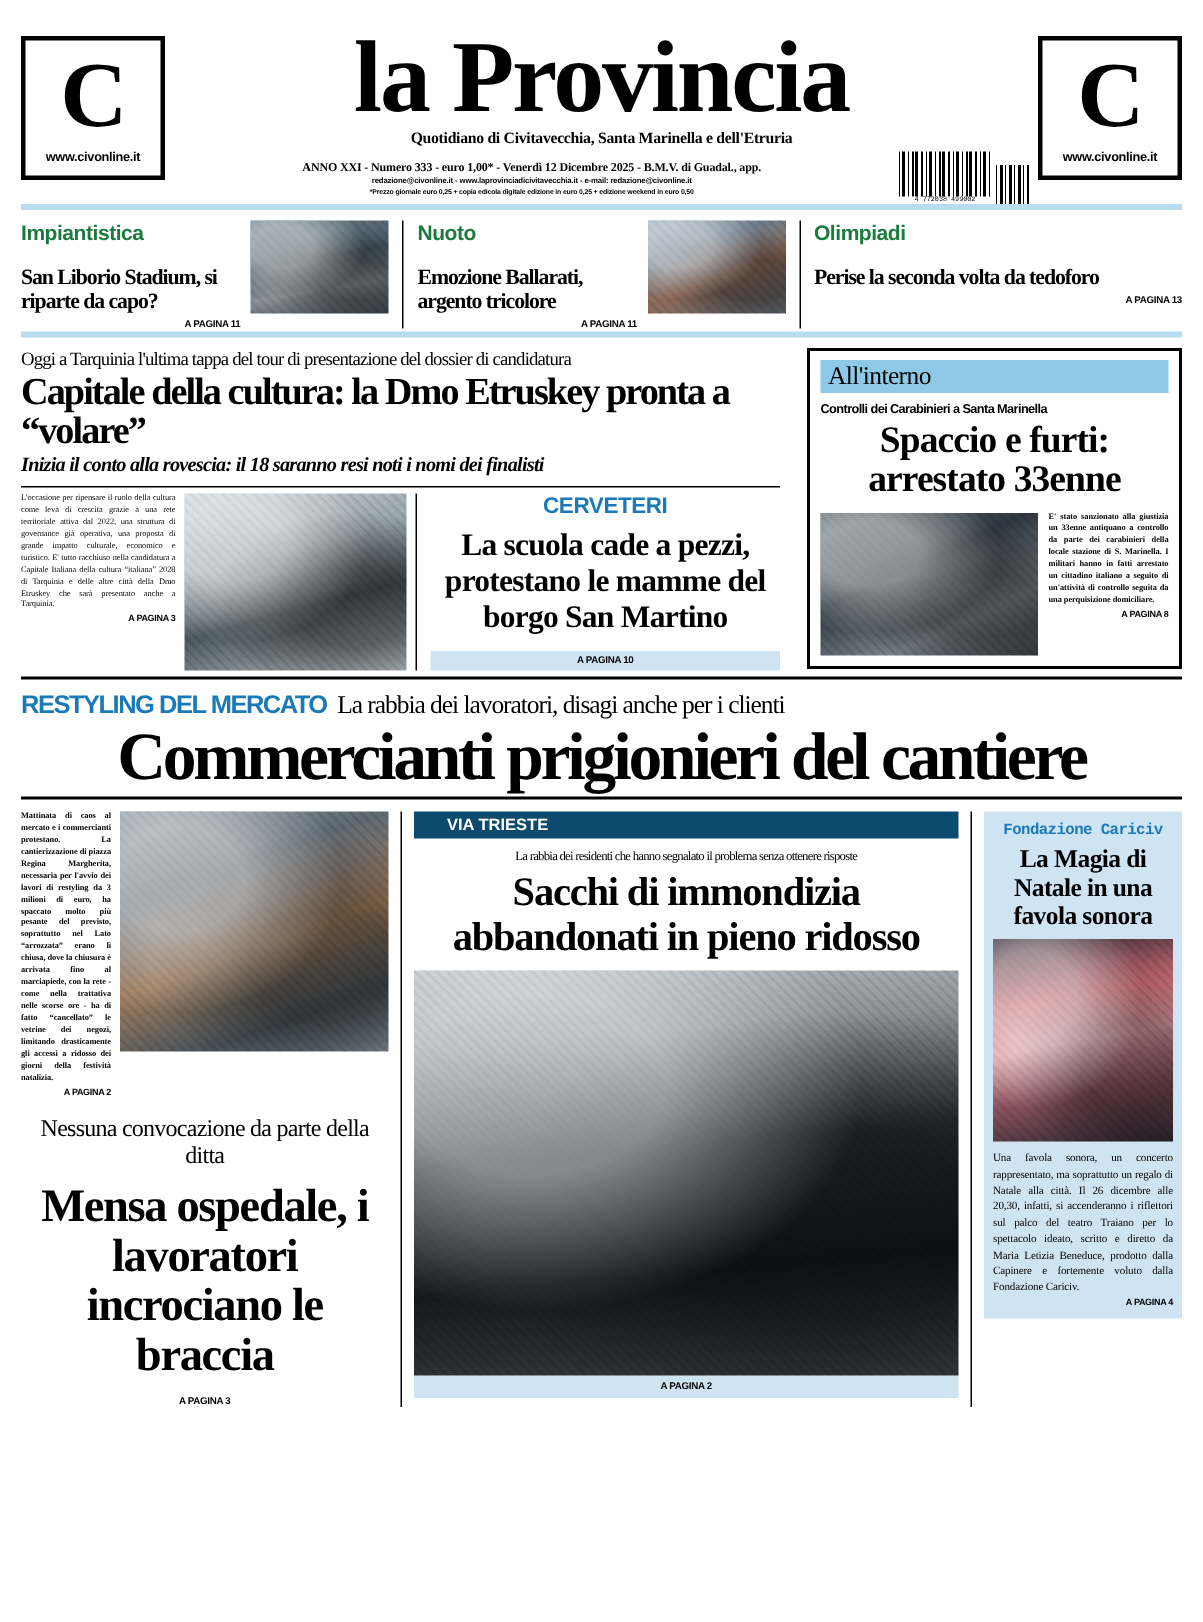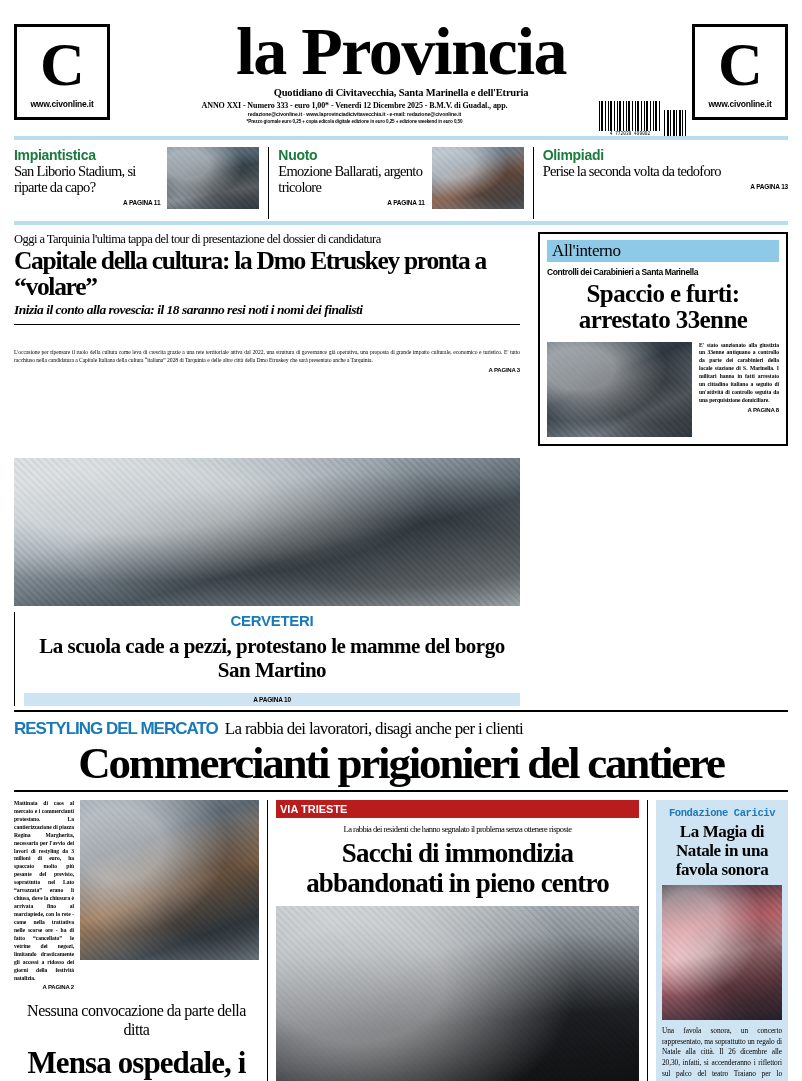--- a/index.html
+++ b/index.html
@@ -21,52 +21,52 @@
   }
   .logo-c { font-family: "Liberation Serif", serif; font-weight: bold; font-size: 62px; line-height: 0.95; letter-spacing: -1px; }
   .logo-url { font-family: "Liberation Sans", sans-serif; font-weight: bold; font-size: 8.5px; margin-top: 5px; letter-spacing: -0.2px; }
   .masthead-center { flex: 1; text-align: center; padding: 0 6px; }
   .paper-title {
     font-family: "Liberation Serif", serif; font-weight: bold;
     font-size: 68px; line-height: 0.92; letter-spacing: -1.5px;
     margin-top: 6px;
   }
   .paper-sub { font-family: "Liberation Serif", serif; font-weight: bold; font-size: 10.5px; margin-top: 4px; letter-spacing: -0.2px; }
-  .paper-info-row { display: flex; align-items: flex-start; justify-content: center; gap: 6px; margin-top: 3px; }
+  .paper-info-row { display: flex; align-items: center; justify-content: center; gap: 6px; margin-top: 3px; }
   .paper-info-col { flex: 1; }
   .paper-info { font-family: "Liberation Serif", serif; font-weight: bold; font-size: 8px; letter-spacing: -0.1px; line-height: 1.35; }
   .paper-info-s { font-family: "Liberation Sans", sans-serif; font-weight: bold; font-size: 5.2px; letter-spacing: -0.1px; line-height: 1.5; }
   .paper-info-xs { font-family: "Liberation Sans", sans-serif; font-weight: bold; font-size: 4.6px; letter-spacing: -0.1px; }
   .barcode-wrap { display: flex; align-items: flex-end; gap: 3px; padding-bottom: 1px; }
   .barcode { height: 30px; width: 62px;
     background: repeating-linear-gradient(to right, #000 0 1px, #fff 1px 2px, #000 2px 4px, #fff 4px 6px, #000 6px 7px, #fff 7px 9px); }
   .barcode2 { height: 26px; width: 22px;
     background: repeating-linear-gradient(to right, #000 0 1px, #fff 1px 3px, #000 3px 5px, #fff 5px 6px); }
   .barcode-num { font-family: "Liberation Mono", monospace; font-size: 4.5px; text-align: center; }
 
   
   .strip-rule { height: 4px; background: #b8dcf0; margin-top: 2px; }
   .top-strip { display: flex; align-items: stretch; margin-top: 7px; height: 72px; }
   .strip-item { display: flex; align-items: flex-start; gap: 7px; flex: 1; }
   .strip-text { flex: 1; }
   .strip-kicker { color: #1b7a3e; font-family: "Liberation Sans", sans-serif; font-weight: bold; font-size: 14px; letter-spacing: -0.3px; }
-  .strip-head { font-family: "Liberation Serif", serif; font-weight: normal; font-size: 14.5px; line-height: 1.12; letter-spacing: -0.7px; margin-top: 0; }
+  .strip-head { font-family: "Liberation Serif", serif; font-weight: bold; font-size: 14.5px; line-height: 1.12; letter-spacing: -0.7px; margin-top: 14px; }
   .strip-page { font-family: "Liberation Sans", sans-serif; font-weight: bold; font-size: 6.5px; text-align: right; margin-top: 4px; letter-spacing: -0.2px; }
   .strip-photo { width: 92px; height: 62px; flex: 0 0 92px; }
   .strip-sep { width: 1px; background: #000; margin: 0 9px; }
   .rule-thin { height: 1px; background: #000; margin-top: 6px; }
   .rule-med { height: 2px; background: #000; margin-top: 4px; }
 
   
   .lead-wrap { display: flex; margin-top: 7px; }
   .lead-left { flex: 1; padding-right: 9px; }
   .lead-occhiello { font-family: "Liberation Serif", serif; font-size: 12.5px; letter-spacing: -0.55px; }
   .lead-title { font-family: "Liberation Serif", serif; font-weight: bold; font-size: 25.5px; line-height: 1.0; letter-spacing: -1.3px; margin-top: 1px; }
   .lead-sommario { font-family: "Liberation Serif", serif; font-style: italic; font-weight: bold; font-size: 13.5px; letter-spacing: -0.5px; margin-top: 3px; }
-  .lead-body { display: flex; margin-top: 24px; gap: 6px; flex-direction: column; }
+  .lead-body { display: flex; margin-top: 4px; gap: 6px; }
   .lead-col-text { flex: 0 0 103px; }
   .mini { font-family: "Liberation Serif", serif; font-size: 5.6px; line-height: 1.42; text-align: justify; letter-spacing: -0.05px; }
   .mini.b { font-weight: bold; }
   .pagref { font-family: "Liberation Sans", sans-serif; font-weight: bold; font-size: 6px; text-align: right; letter-spacing: -0.2px; margin-top: 2px; }
   .lead-photo { flex: 0 0 148px; height: 118px; }
   .cerveteri-col { flex: 1; padding-left: 9px; border-left: 1px solid #000; }
   .cerv-kicker { color: #1a7ab8; font-family: "Liberation Sans", sans-serif; font-weight: bold; font-size: 15px; text-align: center; letter-spacing: -0.3px; }
   .cerv-head { font-family: "Liberation Serif", serif; font-weight: bold; font-size: 21px; line-height: 1.14; text-align: center; letter-spacing: -0.5px; margin-top: 6px; }
   .cerv-pag { background: #cfe4f2; font-family: "Liberation Sans", sans-serif; font-weight: bold; font-size: 6.5px; text-align: center; padding: 3px 0; margin-top: 10px; letter-spacing: -0.2px; }
 
@@ -85,21 +85,21 @@
   .restyl-sub { font-family: "Liberation Serif", serif; font-size: 17px; letter-spacing: -0.7px; margin-left: 7px; }
   .main-title { font-family: "Liberation Serif", serif; font-weight: bold; font-size: 45px; line-height: 1.0; letter-spacing: -2.2px; text-align: center; margin-top: 2px; }
 
   
   .mid-wrap { display: flex; margin-top: 8px; }
   .mid-left { flex: 0 0 253px; padding-right: 8px; }
   .mid-left-body { display: flex; gap: 6px; }
   .mid-left-text { flex: 0 0 60px; }
   .mid-left-photo { flex: 1; height: 160px; }
   .mid-center { flex: 1; border-left: 1px solid #000; border-right: 1px solid #000; padding: 0 8px; }
-  .vt-band { background: #b91c1c; color: #fff; font-family: "Liberation Sans", sans-serif; font-weight: bold; font-size: 11px; padding: 3px 4px; letter-spacing: 0px; }
+  .vt-band { background: #0c4a6e; color: #fff; font-family: "Liberation Sans", sans-serif; font-weight: bold; font-size: 11px; padding: 3px 22px; letter-spacing: 0px; }
   .vt-occhiello { font-family: "Liberation Serif", serif; font-size: 8.5px; text-align: center; letter-spacing: -0.5px; margin-top: 6px; }
   .vt-head { font-family: "Liberation Serif", serif; font-weight: bold; font-size: 27px; line-height: 1.1; text-align: center; letter-spacing: -0.8px; margin-top: 5px; }
   .vt-photo { height: 270px; margin-top: 8px; }
   .vt-pag { background: #cfe4f2; font-family: "Liberation Sans", sans-serif; font-weight: bold; font-size: 6.5px; text-align: center; padding: 4px 0; letter-spacing: -0.2px; }
   .mid-right { flex: 0 0 140px; padding-left: 8px; }
   .cariciv-box { background: #cfe4f2; padding: 7px 6px; }
   .cariciv-kicker { color: #1a7ab8; font-family: Liberation Mono, monospace; font-weight: bold; font-size: 10.5px; text-align: center; letter-spacing: -0.4px; }
   .cariciv-head { font-family: "Liberation Serif", serif; font-weight: bold; font-size: 17px; line-height: 1.12; text-align: center; letter-spacing: -0.4px; margin-top: 3px; }
   .cariciv-photo { height: 135px; margin-top: 6px; }
   .cariciv-text { font-family: "Liberation Serif", serif; font-size: 7.4px; line-height: 1.45; text-align: justify; margin-top: 6px; letter-spacing: -0.1px; }
@@ -267,21 +267,21 @@
       </div>
 
       <div class="bl-occhiello">Nessuna convocazione da parte della ditta</div>
       <div class="bl-head">Mensa ospedale, i lavoratori incrociano le braccia</div>
       <div class="bl-pag">A PAGINA 3</div>
     </div>
 
     <div class="mid-center">
       <div class="vt-band">VIA TRIESTE</div>
       <div class="vt-occhiello">La rabbia dei residenti che hanno segnalato il problema senza ottenere risposte</div>
-      <div class="vt-head">Sacchi di immondizia abbandonati in pieno centro</div>
+      <div class="vt-head">Sacchi di immondizia abbandonati in pieno ridosso</div>
       <div class="vt-photo ph ph-trash">
           <div class="chk"></div>
         </div>
       <div class="vt-pag">A PAGINA 2</div>
     </div>
 
     <div class="mid-right">
       <div class="cariciv-box">
         <div class="cariciv-kicker">Fondazione Cariciv</div>
         <div class="cariciv-head">La Magia di Natale in una favola sonora</div>

